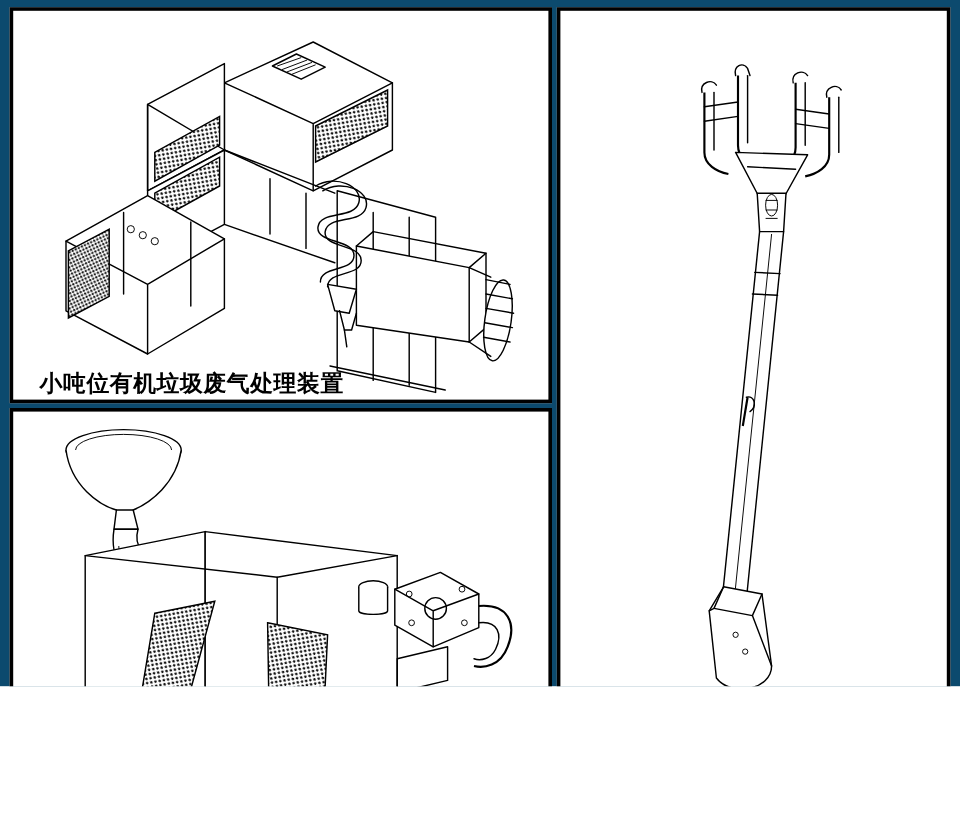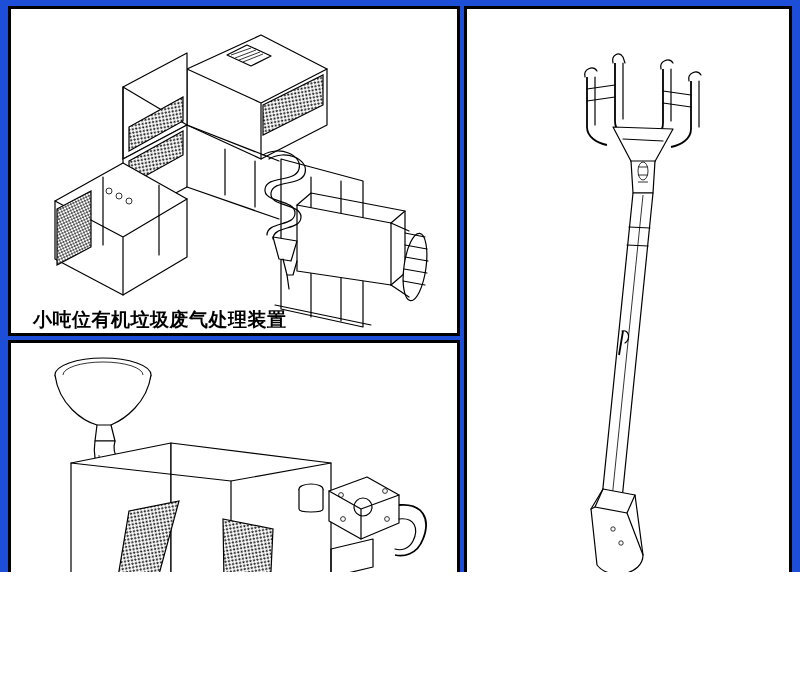--- a/index.html
+++ b/index.html
@@ -7,21 +7,21 @@
     padding: 0;
     background: #ffffff;
   }
   body {
     font-family: "Liberation Sans", sans-serif;
   }
   #page {
     position: relative;
     width: 800px;
     height: 572px;
-    background: #1d4ed8;
+    background: #0c4a6e;
     overflow: hidden;
   }
   .panel {
     position: absolute;
     border: 3px solid #000000;
     background: #ffffff;
     box-sizing: border-box;
   }
   #panel-top-left {
     left: 8px;

